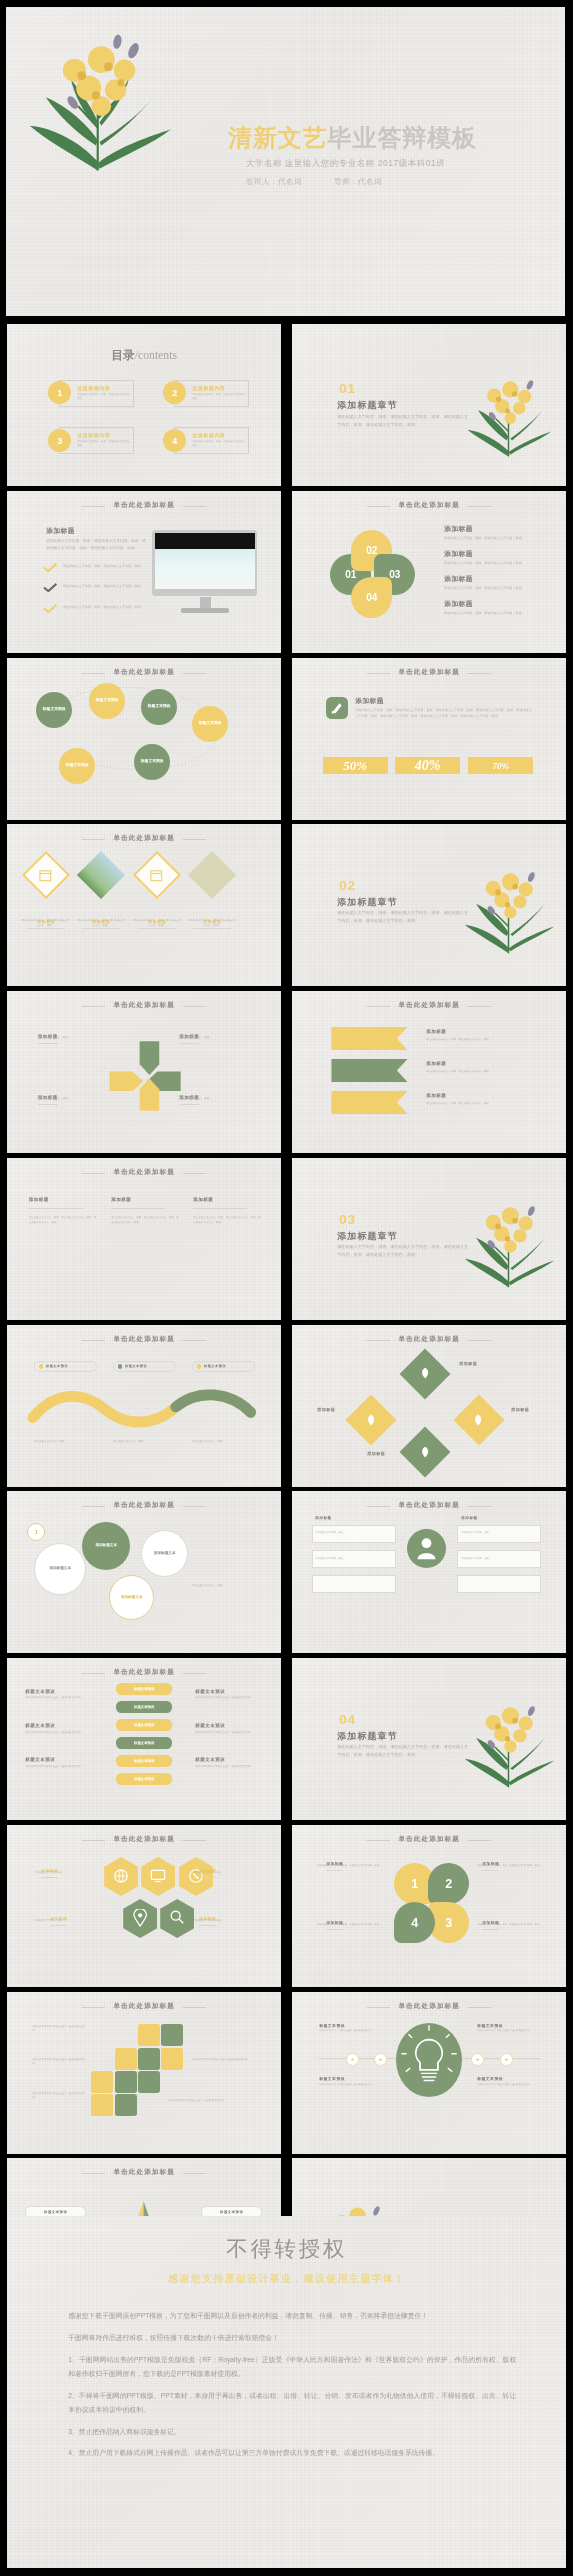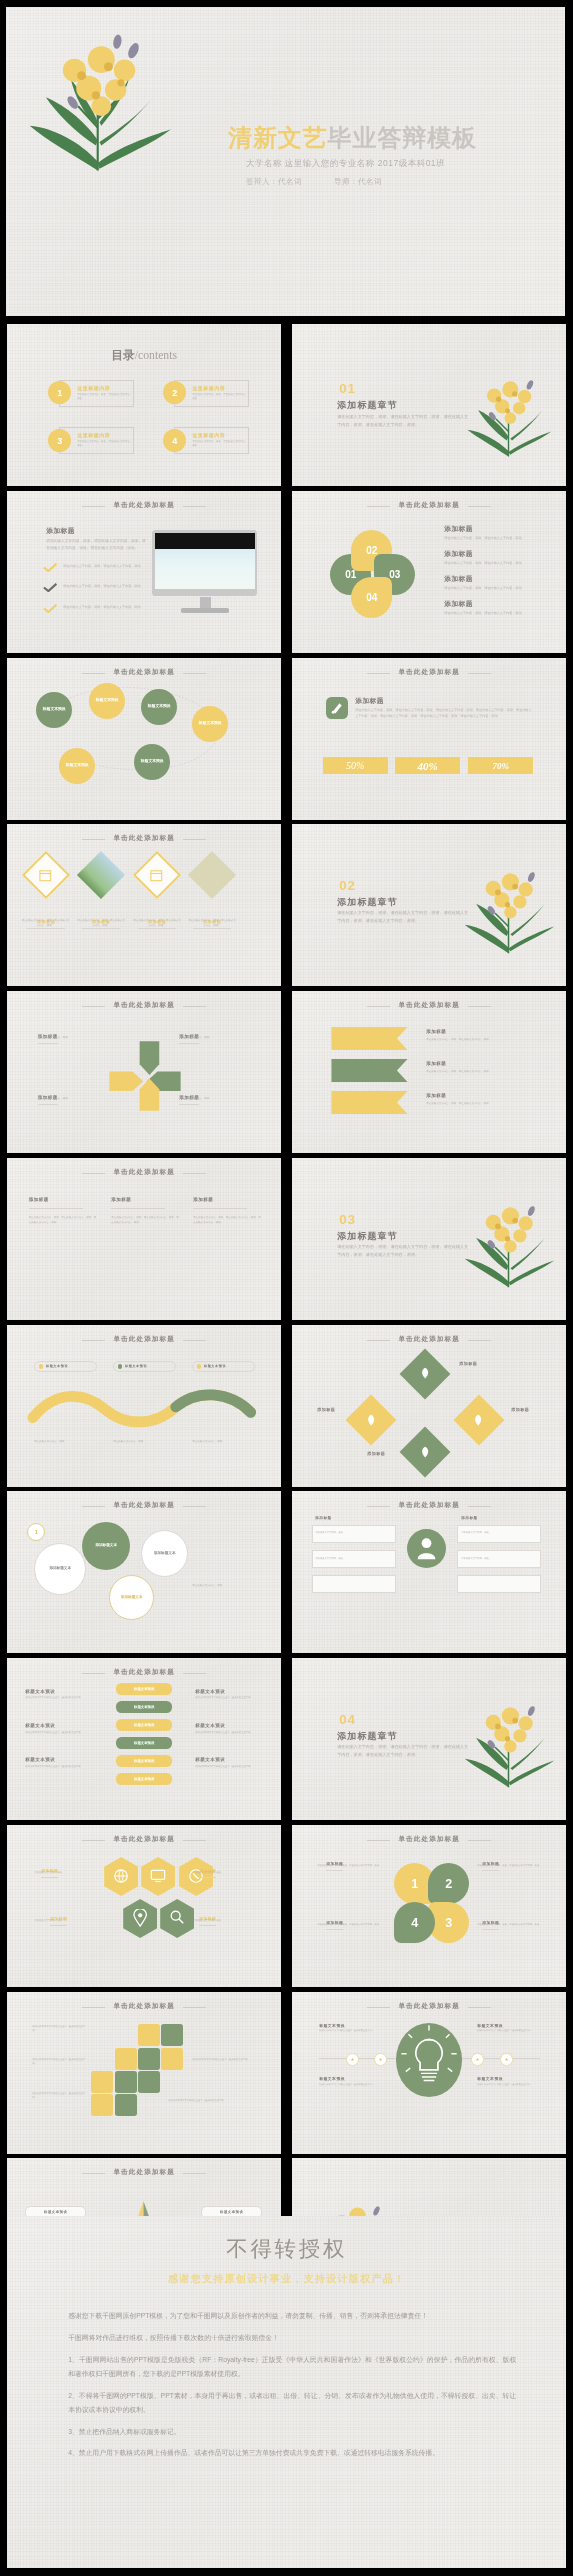--- a/index.html
+++ b/index.html
@@ -294,24 +294,24 @@
       <div class="sh">单击此处添加标题</div>
       <div class="rnd grn" style="left:34px; top:39px; width:21.5px; height:21.5px;">
         <svg viewBox="0 0 24 24" width="21.5" height="21.5">
             <path d="M8 16 L15 7 L17.5 9.5 L10.5 18.5 Z" fill="#fff"></path>
             <circle cx="8" cy="17" r="1.6" fill="#fff"></circle>
           </svg>
       </div>
       <div class="h-t" style="position:absolute; left:63px; top:39px;">添加标题</div>
       <div class="body-xxs" style="position:absolute; left:63px; top:50px; width:179px;">请在此输入文字内容，谢谢。请在此输入文字内容，谢谢。请在此输入文字内容，谢谢。请在此输入文字内容，谢谢。请在此输入文字内容，谢谢。请在此输入文字内容，谢谢。请在此输入文字内容，谢谢。请在此输入文字内容，谢谢。</div>
       <div class="box yel" style="left:30.5px; top:99px; width:65px; height:17px; display:flex; align-items:center; justify-content:center;">
-        <span style="color:#fff; font-size:10px; font-weight:400; font-family:'Liberation Serif',serif; font-style:italic;">50%</span>
+        <span style="color:#fff; font-size:13px; font-weight:700; font-family:'Liberation Serif',serif; font-style:italic;">50%</span>
       </div>
       <div class="box yel" style="left:103px; top:99px; width:65px; height:17px; display:flex; align-items:center; justify-content:center;">
-        <span style="color:#fff; font-size:11px; font-weight:700; font-family:'Liberation Serif',serif; font-style:italic;">40%</span>
+        <span style="color:#fff; font-size:14px; font-weight:700; font-family:'Liberation Serif',serif; font-style:italic;">40%</span>
       </div>
       <div class="box yel" style="left:176px; top:99px; width:65px; height:17px; display:flex; align-items:center; justify-content:center;">
         <span style="color:#fff; font-size:9px; font-weight:700; font-family:'Liberation Serif',serif; font-style:italic;">70%</span>
       </div>
     </div>
 
     <div class="cell" style="left:0; top:500px;">
       <div class="sh">单击此处添加标题</div>
       <div class="dia" style="left:21.5px; top:34px; width:34px; height:34px; background:#fdfcf8; border:2.7px solid #f0cf6c;"></div>
       <svg style="position:absolute; left:32px; top:45px;" width="12.6" height="12.6" viewBox="0 0 14 14">
@@ -817,21 +817,21 @@
       <div style="position:absolute; left:113px; top:84px; font-size:3px; color:#b2afab;">大学名称  这里输入您的专业名称  2017级本科01班</div>
       <div style="position:absolute; left:113px; top:99px; font-size:2.9px; color:#b8b5b1;">
         <span style="margin-right:23px;">答辩人：代名词</span><span>导师：代名词</span>
       </div>
     </div>
 
   </div>
 
   <div class="slide copy">
     <div class="copy-h">不得转授权</div>
-    <div class="copy-s">感谢您支持原创设计事业，支持设计版权产品！</div>
+    <div class="copy-s">感谢您支持原创设计事业，建议使用主题字体！</div>
     <div class="copy-b">
       <p>感谢您下载千图网原创PPT模板，为了您和千图网以及原创作者的利益，请勿复制、传播、销售，否则将承担法律责任！</p>
       <p>千图网将对作品进行维权，按照传播下载次数的十倍进行索取赔偿金！</p>
       <p>1、千图网网站出售的PPT模版是免版税类（RF：Royalty-free）正版受《中华人民共和国著作法》和《世界版权公约》的保护，作品的所有权、版权和著作权归千图网所有，您下载的是PPT模版素材使用权。</p>
       <p>2、不得将千图网的PPT模版、PPT素材，本身用于再出售，或者出租、出借、转让、分销、发布或者作为礼物供他人使用，不得转授权、出卖、转让本协议或本协议中的权利。</p>
       <p>3、禁止把作品纳入商标或服务标记。</p>
       <p>4、禁止用户用下载格式在网上传播作品、或者作品可以让第三方单独付费或共享免费下载、或通过转移电话服务系统传播。</p>
     </div>
   </div>
 

